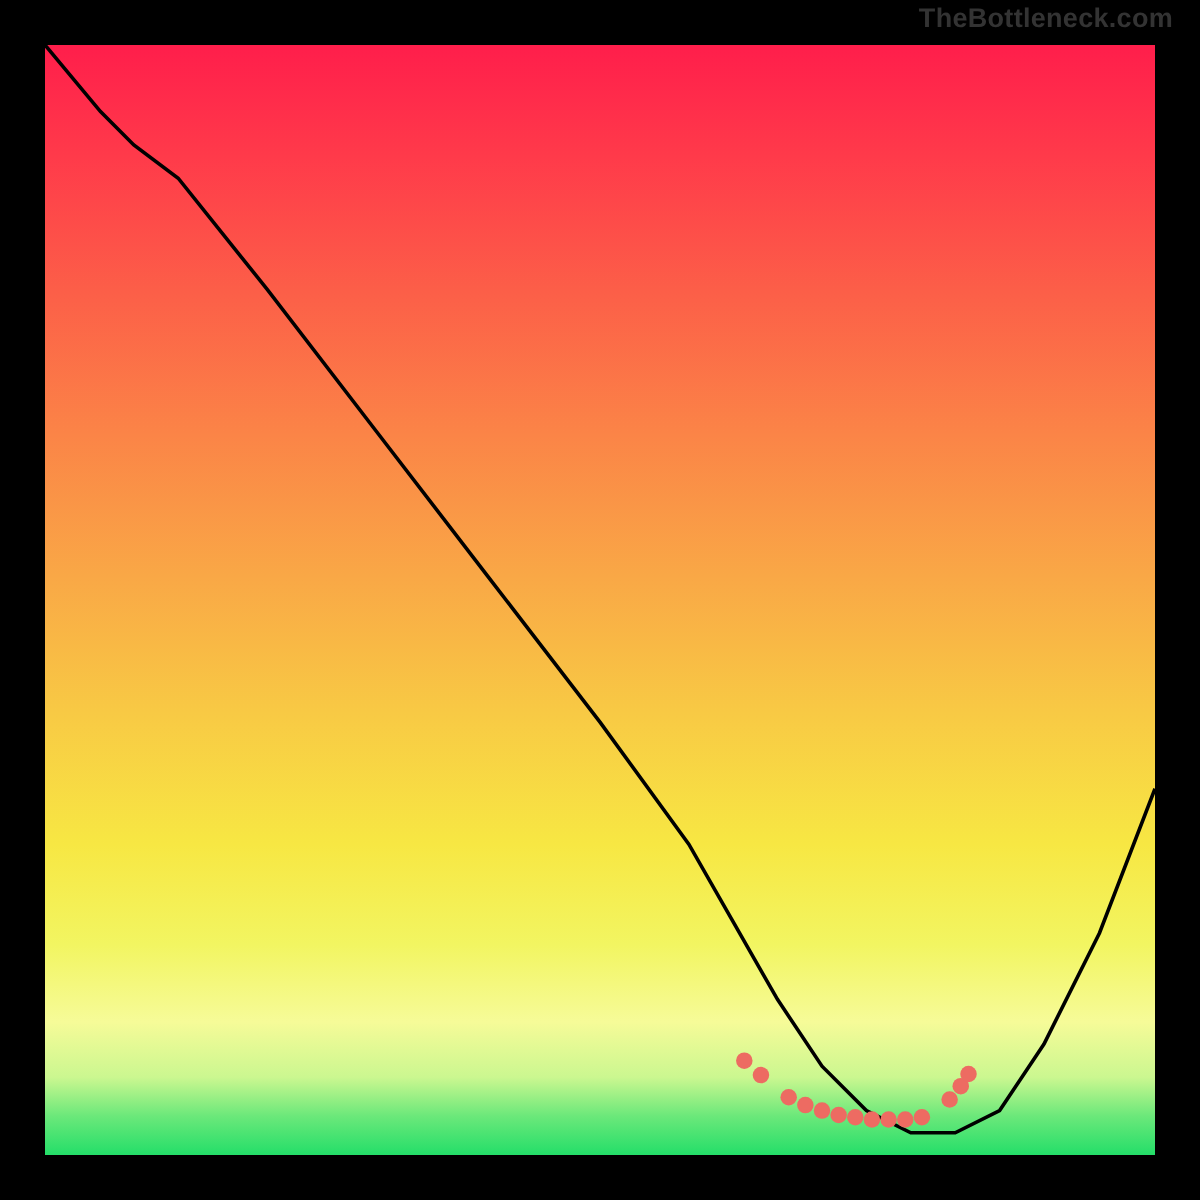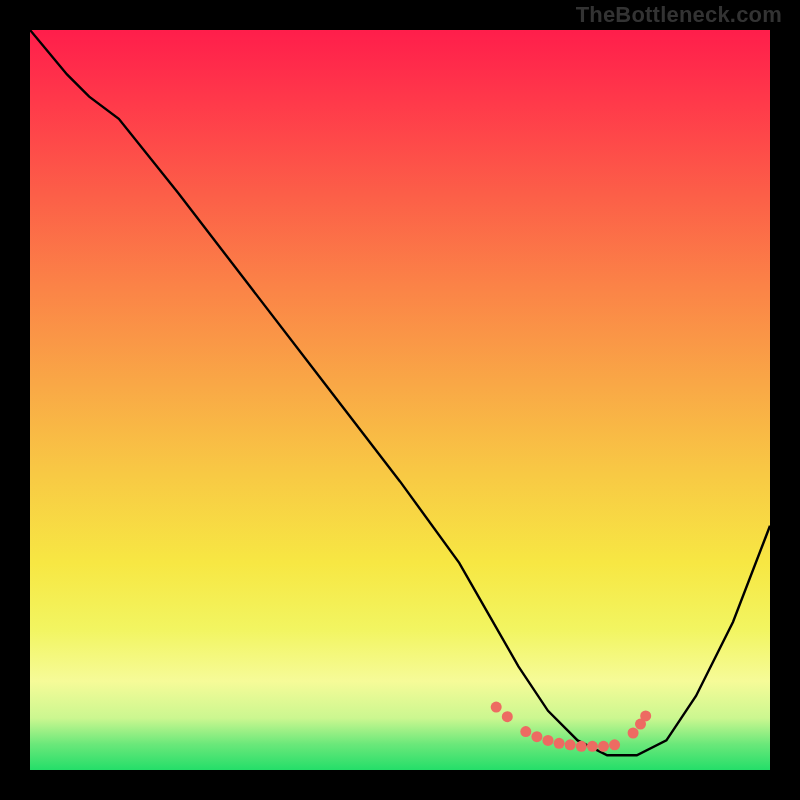--- a/index.html
+++ b/index.html
@@ -15,21 +15,21 @@
     position: relative;
     width: 800px;
     height: 800px;
     background: #000;
   }
   .watermark {
     position: absolute;
     top: 2px;
     right: 18px;
     color: #333;
-    font-size: 22px;
+    font-size: 18px;
     font-weight: bold;
     letter-spacing: 0.2px;
   }
   .plot-area {
     position: absolute;
     left: 30px;
     top: 30px;
     width: 740px;
     height: 740px;
     overflow: hidden;

